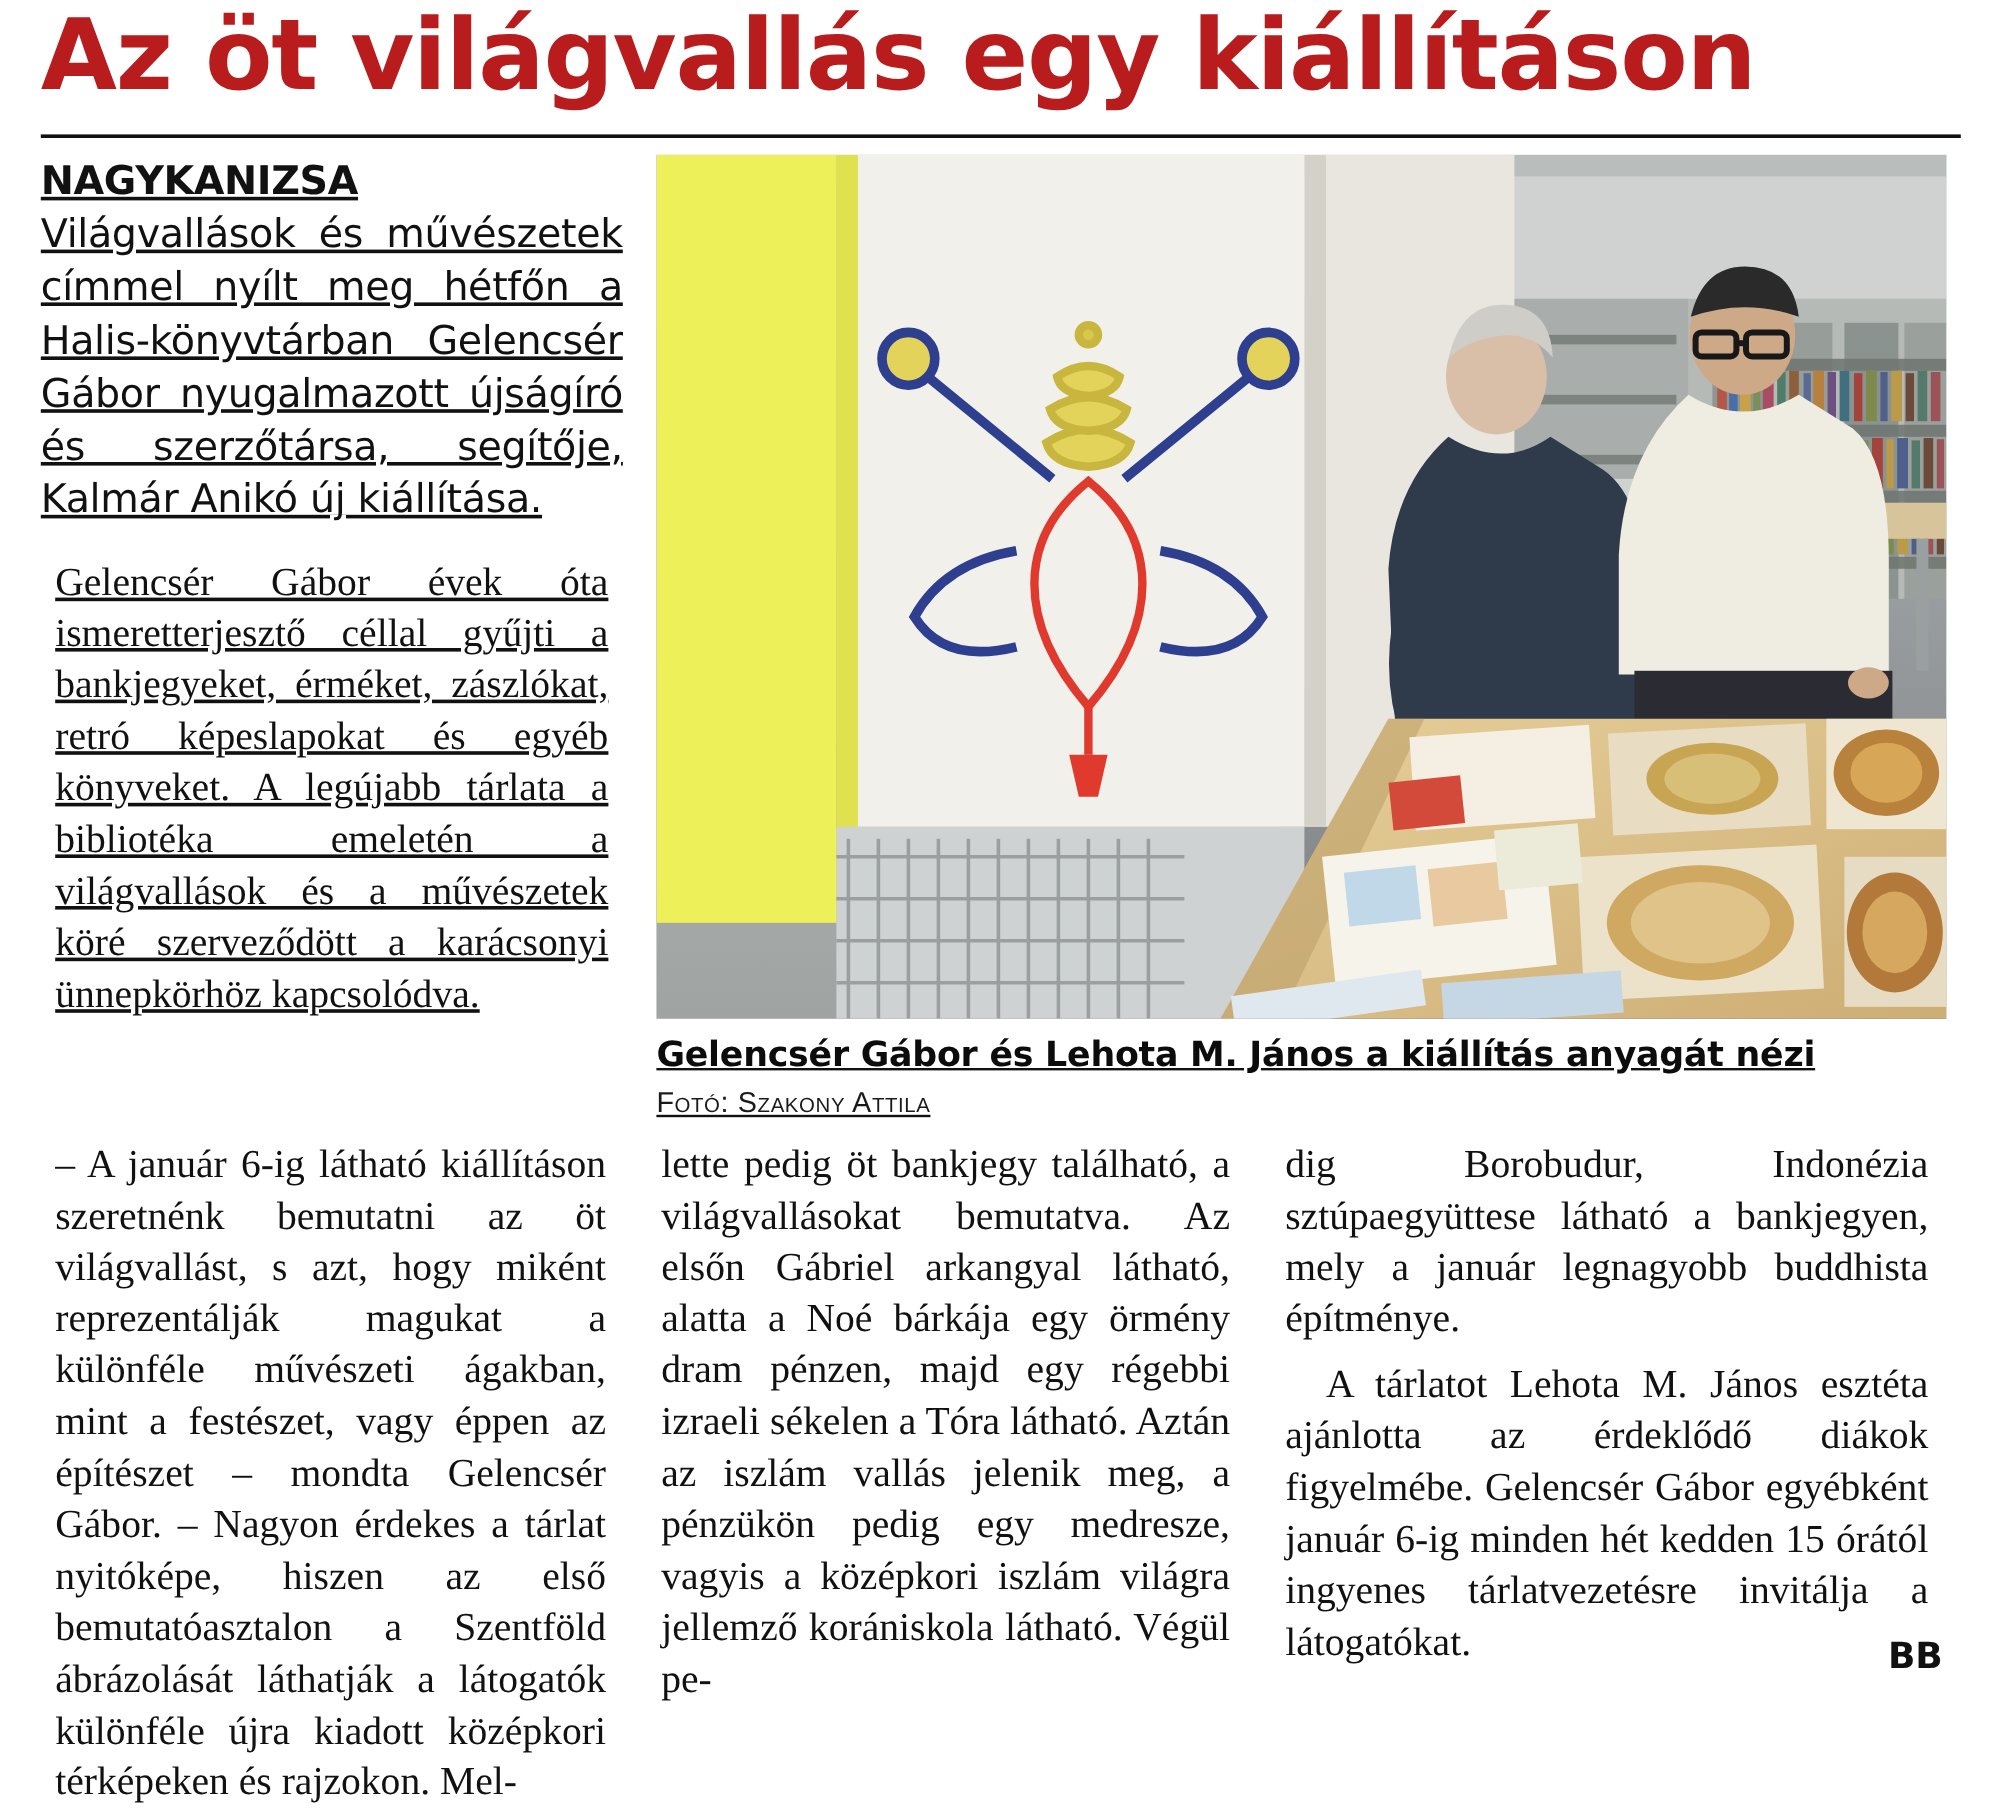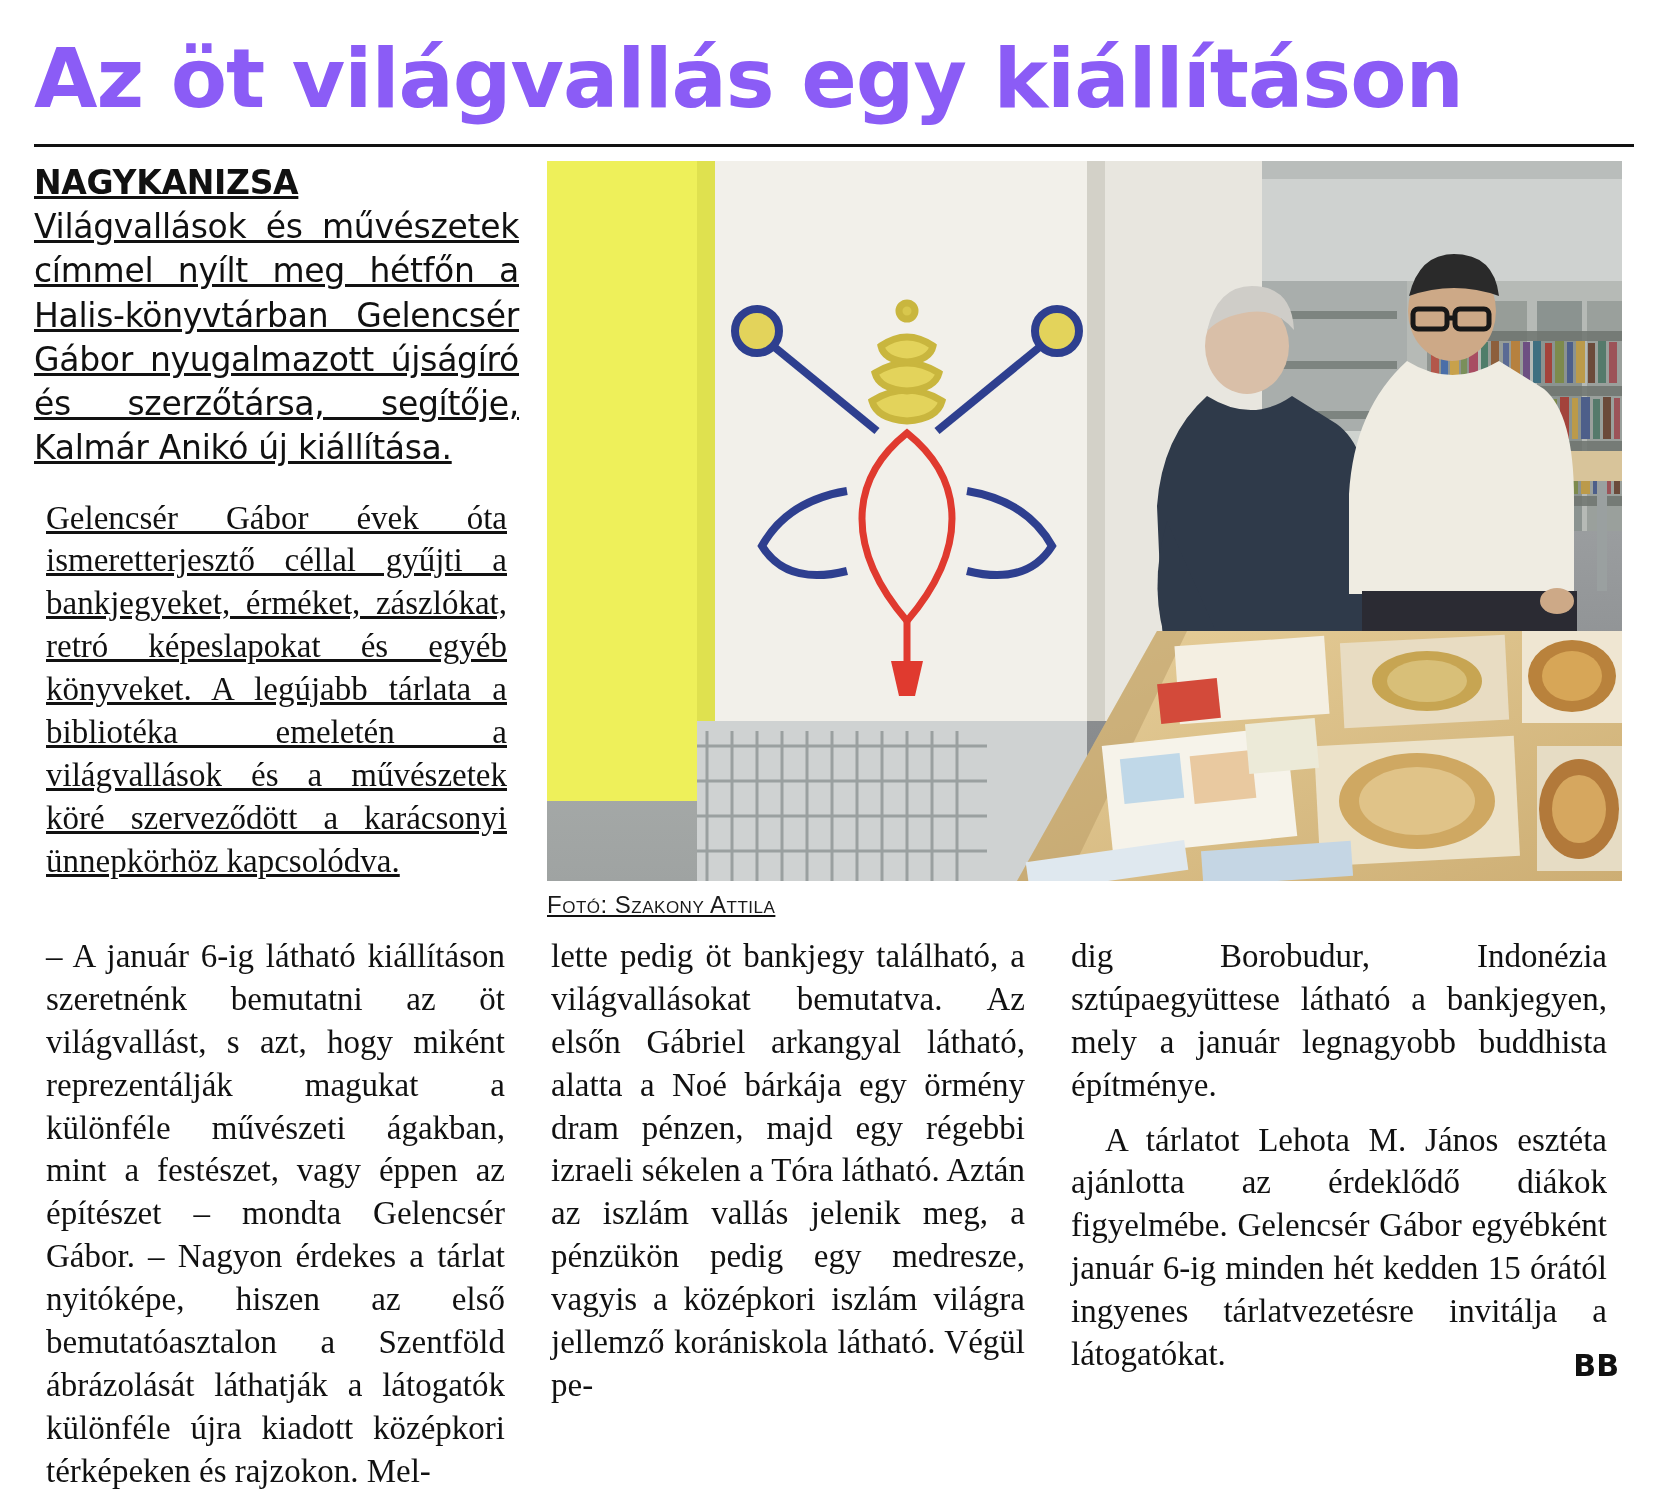--- a/index.html
+++ b/index.html
@@ -22,22 +22,22 @@
     box-sizing: border-box;
   }
 
   
   .headline {
     font-family: "DejaVu Sans", sans-serif;
     font-weight: bold;
     font-size: 82px;
     line-height: 1.0;
     letter-spacing: -1px;
-    color: #8b5cf6;
-    margin: 38px 0 0 34px;
+    color: #b91c1c;
+    margin: 6px 0 0 34px;
     width: 1600px;
   }
   .rule-top {
     margin: 24px 34px 0 34px;
     height: 3px;
     background: #111;
   }
 
   
   .upper {
@@ -372,20 +372,21 @@
             <ellipse cx="1032" cy="648" rx="27" ry="34" fill="#d6a75f"></ellipse>
 
             <rect x="480" y="690" width="160" height="30" fill="#dfe8ef" transform="rotate(-8 560 705)"></rect>
             <rect x="655" y="685" width="150" height="35" fill="#c5d6e4" transform="rotate(-4 730 702)"></rect>
 
             <rect x="612" y="520" width="60" height="40" fill="#d34a3a" transform="rotate(-6 642 540)"></rect>
             <rect x="700" y="560" width="70" height="50" fill="#ecead8" transform="rotate(-5 735 585)"></rect>
           </g>
         </svg>
       </div>
+      <div class="caption">Gelencsér Gábor és Lehota M. János a kiállítás anyagát nézi</div>
       <div class="credit">Fotó: Szakony Attila</div>
     </div>
   </div>
 
   <div class="lower">
     <div class="col col1">
       <p class="body">– A január 6-ig látható kiállításon szeretnénk bemutatni az öt világvallást, s azt, hogy miként reprezentálják magukat a különféle művészeti ágakban, mint a festészet, vagy éppen az építészet – mondta Gelencsér Gábor. – Nagyon érdekes a tárlat nyitóképe, hiszen az első bemutatóasztalon a Szentföld ábrázolását láthatják a látogatók különféle újra kiadott középkori térképeken és rajzokon. Mel-</p>
     </div>
     <div class="col col2">
       <p class="body">lette pedig öt bankjegy található, a világvallásokat bemutatva. Az elsőn Gábriel arkangyal látható, alatta a Noé bárkája egy örmény dram pénzen, majd egy régebbi izraeli sékelen a Tóra látható. Aztán az iszlám vallás jelenik meg, a pénzükön pedig egy medresze, vagyis a középkori iszlám világra jellemző korániskola látható. Végül pe-</p>

